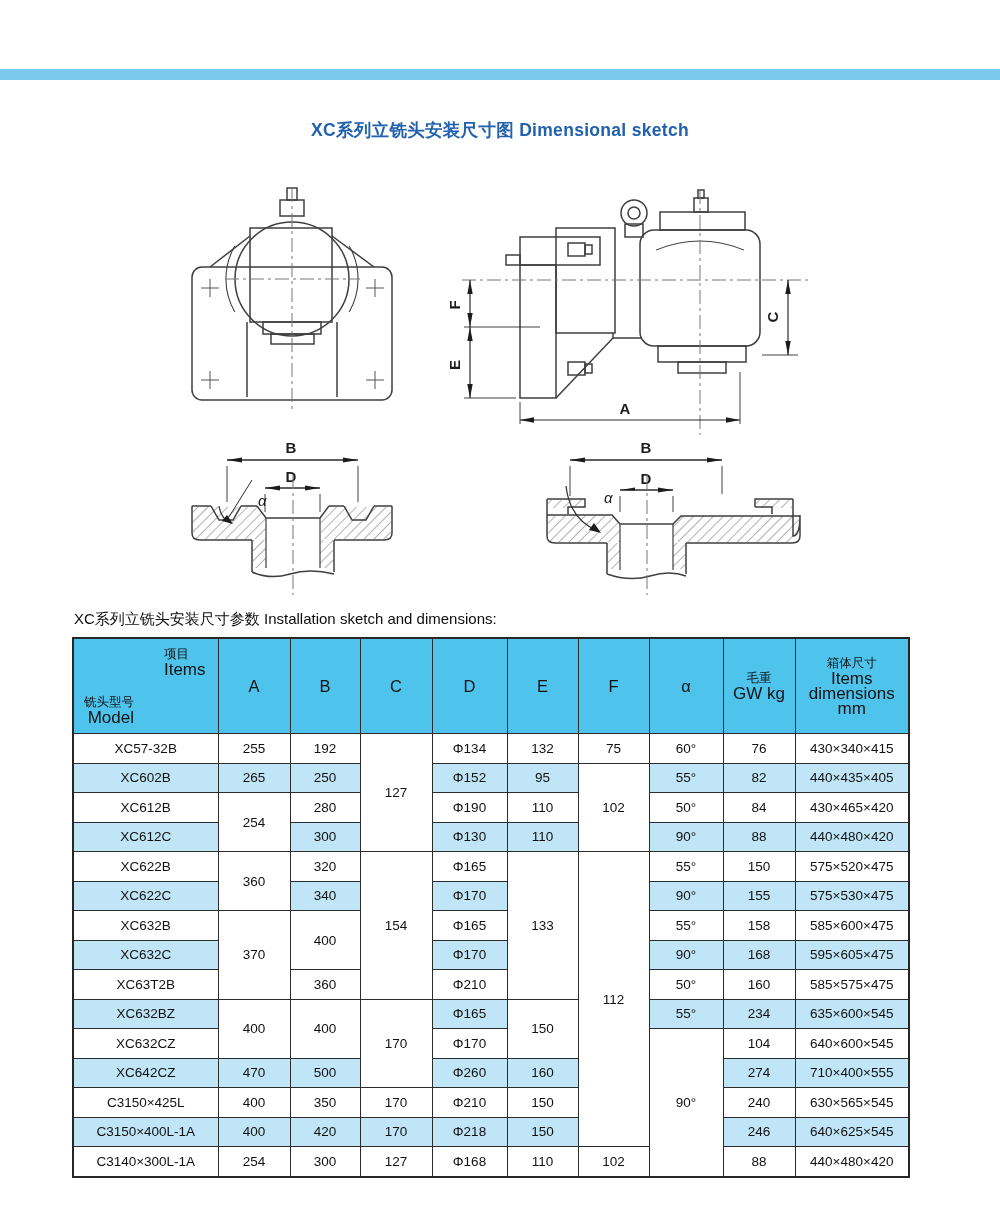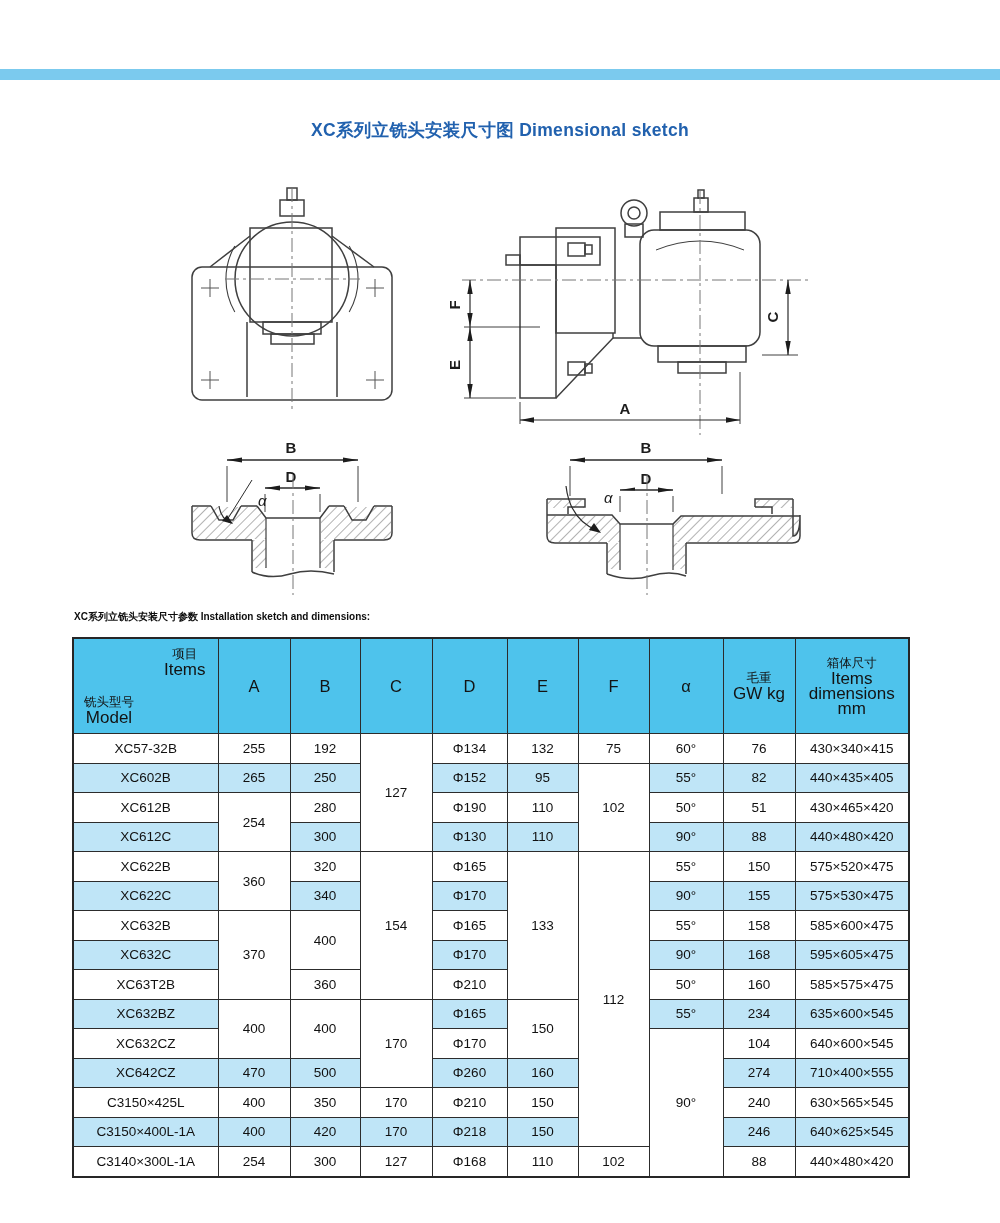--- a/index.html
+++ b/index.html
@@ -2,35 +2,35 @@
 <html><head>
 <meta charset="utf-8">
 <style>
   html,body{margin:0;padding:0;background:#ffffff;}
   .page{position:relative;width:1000px;height:1223px;background:#fff;overflow:hidden;
         font-family:"Liberation Sans",sans-serif;color:#111;padding-left:36px;}
   .accent-bar{position:absolute;left:0;top:69px;width:1000px;height:11px;background:#7bcaee;}
   .title{position:absolute;left:0;top:118px;width:1000px;text-align:center;
          font-size:17.5px;font-weight:600;color:#2161ae;letter-spacing:.3px;}
   .drawings{position:absolute;left:0;top:150px;width:1000px;height:470px;}
-  .caption{position:absolute;left:74px;top:610px;font-size:10px;font-weight:700;color:#0d0d0d;}
+  .caption{position:absolute;left:74px;top:610px;font-size:15px;font-weight:400;color:#0d0d0d;}
   table.dim{position:absolute;left:72px;top:637px;width:836px;border-collapse:collapse;
             table-layout:fixed;border:2.5px solid #262626;}
   table.dim th,table.dim td{border:1.5px solid #2c2c2c;text-align:center;vertical-align:middle;
             padding:0;overflow:hidden;}
   table.dim th{background:#4ec3ec;font-weight:normal;color:#131313;height:94px;}
   th .zh{display:block;font-size:12.5px;line-height:15px;}
   th .en{display:block;font-size:17px;line-height:15px;}
   th.letter{font-size:16.5px;}
   th.corner{position:relative;background:
       linear-gradient(to bottom right, rgba(0,0,0,0) calc(50% - 1.2px),
         #2c2c2c calc(50% - 1.2px), #2c2c2c calc(50% + 0.3px),
         rgba(0,0,0,0) calc(50% + 0.3px)), #4ec3ec;}
-  .corner-top{position:absolute;top:8px;right:12px;text-align:center;font-size:12.5px;line-height:16px;}
-  .corner-bottom{position:absolute;bottom:8px;left:10px;text-align:center;font-size:12.5px;line-height:16px;}
+  .corner-top{position:absolute;top:8px;right:12px;text-align:left;font-size:12.5px;line-height:16px;}
+  .corner-bottom{position:absolute;bottom:8px;left:10px;text-align:right;font-size:12.5px;line-height:16px;}
   table.dim td{height:28.5px;font-size:13.5px;background:#fff;}
   tr.alt td{background:#bfe5f7;}
   table.dim td.m, tr.alt td.m{background:#fff;}
   td.model{font-size:13px;}
   svg text{font-family:"Liberation Sans",sans-serif;}
 </style>
 </head>
 <body>
 
 <div class="page">
@@ -273,21 +273,21 @@
         <td>82</td>
         <td>440×435×405</td>
       </tr>
       <tr>
         <td class="model">XC612B</td>
         <td class="m" rowspan="2">254</td>
         <td>280</td>
         <td>Φ190</td>
         <td>110</td>
         <td>50°</td>
-        <td>51</td>
+        <td>84</td>
         <td>430×465×420</td>
       </tr>
       <tr class="alt">
         <td class="model">XC612C</td>
         <td>300</td>
         <td>Φ130</td>
         <td>110</td>
         <td>90°</td>
         <td>88</td>
         <td>440×480×420</td>

